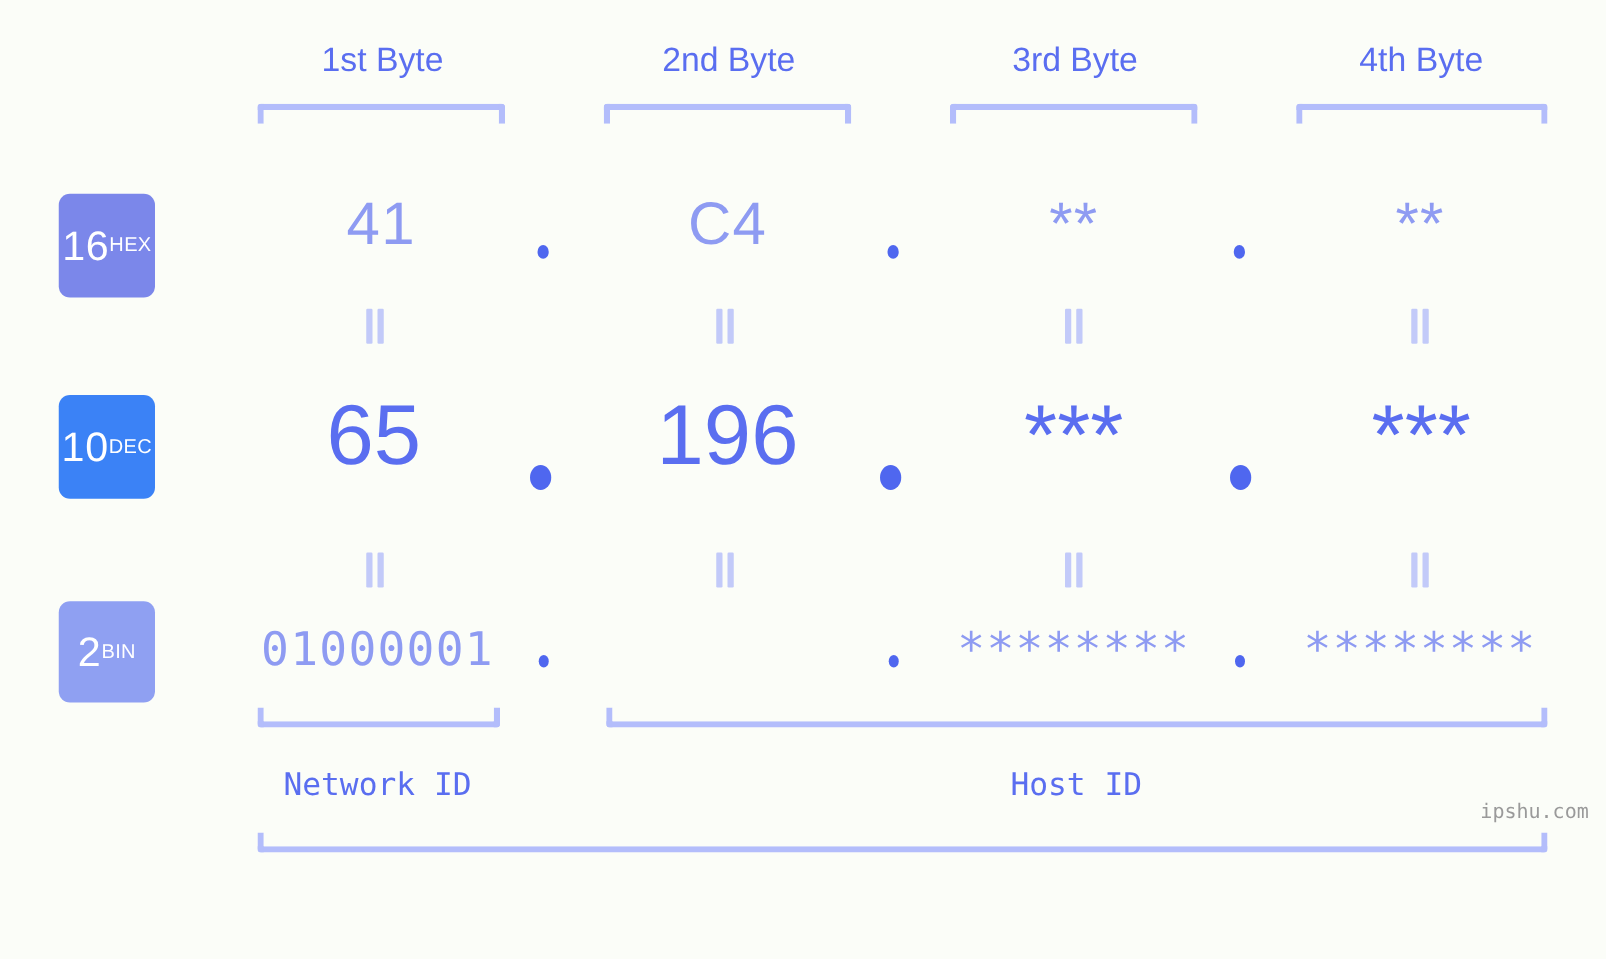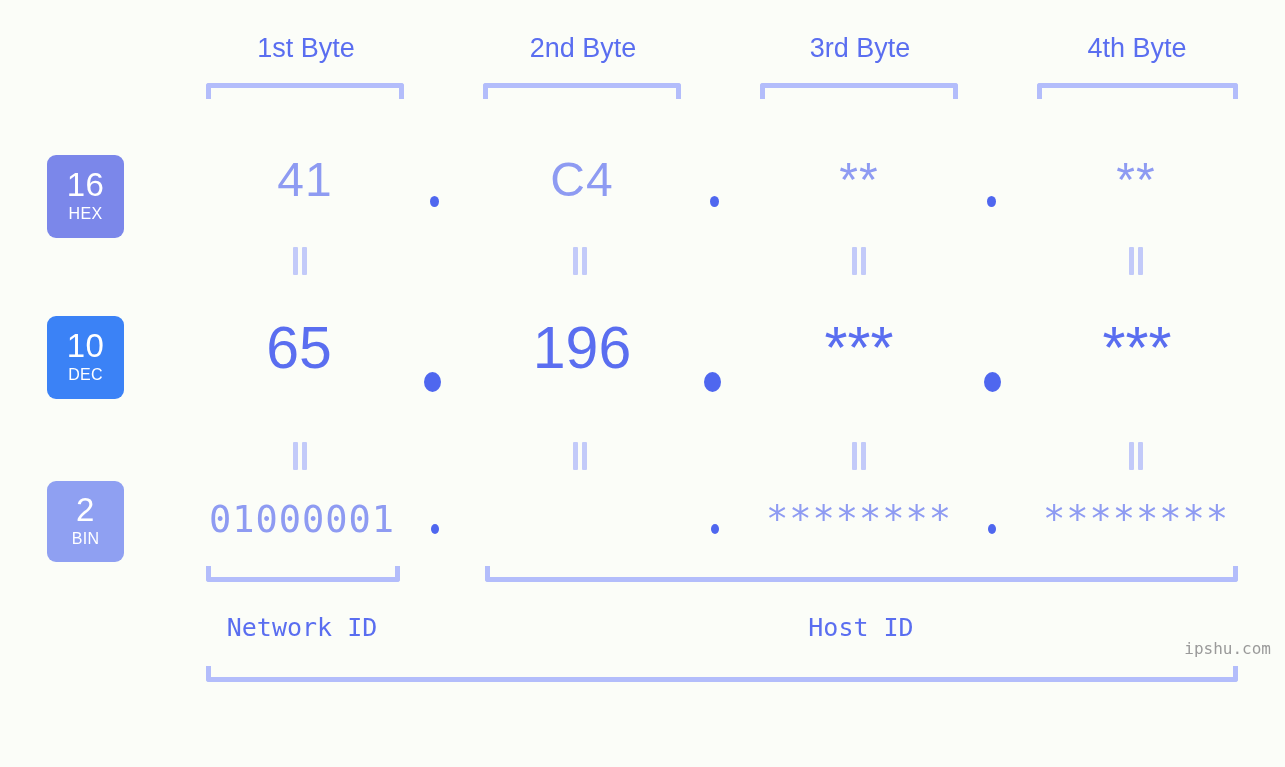--- a/index.html
+++ b/index.html
@@ -53,21 +53,20 @@
 
   
   .badge {
     position: absolute;
     left: 47px;
     width: 77px;
     border-radius: 9px;
     color: #ffffff;
     text-align: center;
     display: flex;
-    flex-direction: column;
     justify-content: center;
     align-items: center;
     box-sizing: border-box;
   }
   .badge .num {
     font-size: 33px;
     line-height: 34px;
     font-weight: 400;
     letter-spacing: 0.5px;
   }
@@ -103,21 +102,21 @@
     height: 11px;
     border-radius: 50%;
     background: #4f67ef;
   }
 
   
   #row-dec { top: 296px; height: 110px; }
   .dec-val {
     position: absolute;
     top: 0px;
-    font-size: 59px;
+    font-size: 68px;
     line-height: 104px;
     color: #5a6ef0;
     text-align: center;
     white-space: nowrap;
     letter-spacing: 0px;
   }
   .dec-dot {
     position: absolute;
     top: 76px;
     width: 17px;

